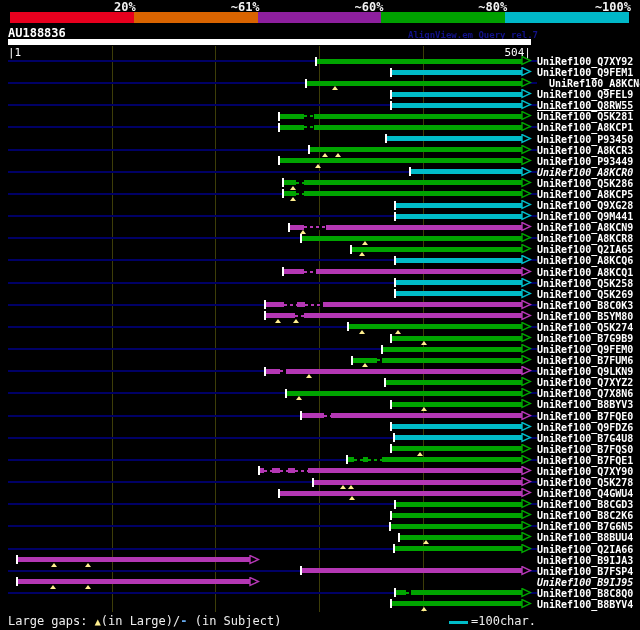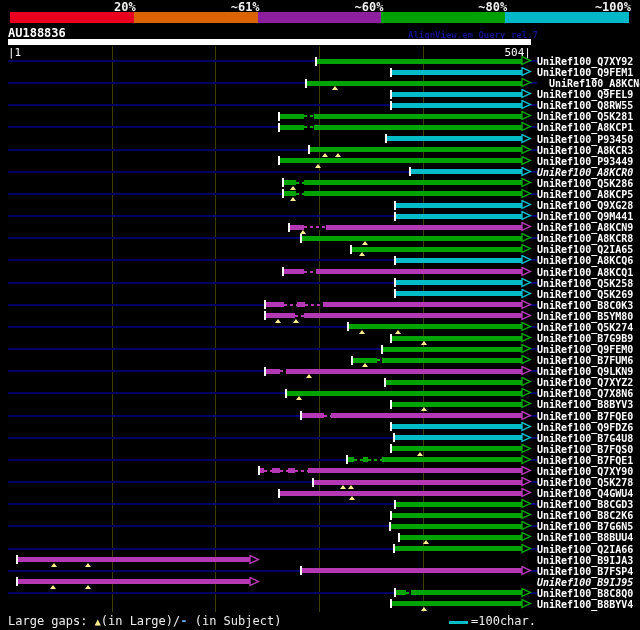--- a/index.html
+++ b/index.html
@@ -91,21 +91,21 @@
         </svg>
         <div class="hitlabel" style="left: 537px; top: 89.24px;">UniRef100_Q9FEL9</div>
       </div>
       <div>
         <div class="qline" style="left: 8px; top: 104.32px; width: 529px; background: rgb(0, 0, 102);"></div>
         <div class="bar" style="left: 392px; top: 102.82px; width: 130px; background: rgb(0, 188, 200);"></div>
         <div class="tick" style="left: 390px; top: 100.82px;"></div>
         <svg class="arrow" width="11" height="10" style="left: 521px; top: 100.32px;">
           <polygon points="1,0.5 9.5,4.5 1,8.5" fill="#000" stroke="#00bcc8" stroke-width="1.4"></polygon>
         </svg>
-        <div class="hitlabel" style="left: 537px; top: 100.32px;">UniRef100_Q8RW55</div>
+        <div class="hitlabel" style="left: 537px; top: 100.32px; text-decoration: underline;">UniRef100_Q8RW55</div>
       </div>
       <div>
         <div class="bar" style="left: 280px; top: 113.9px; width: 242px; background: rgb(0, 164, 0);"></div>
         <div class="gapcover" style="left: 304px; top: 113.9px; width: 10px;"></div>
         <div class="gapdash" style="left: 304px; top: 115.4px; width: 10px; background: repeating-linear-gradient(90deg, rgb(0, 164, 0) 0px, rgb(0, 164, 0) 3px, transparent 3px, transparent 6px);"></div>
         <div class="tick" style="left: 278px; top: 111.9px;"></div>
         <svg class="arrow" width="11" height="10" style="left: 521px; top: 111.4px;">
           <polygon points="1,0.5 9.5,4.5 1,8.5" fill="#000" stroke="#00a400" stroke-width="1.4"></polygon>
         </svg>
         <div class="hitlabel" style="left: 537px; top: 111.4px;">UniRef100_Q5K281</div>

